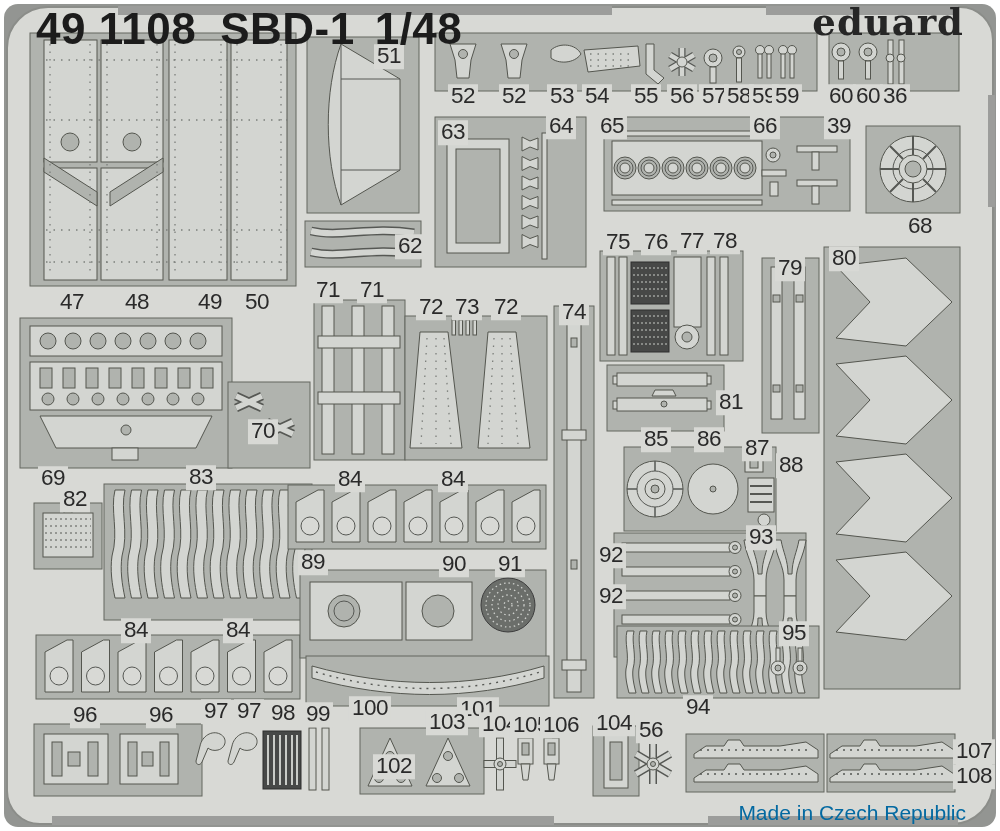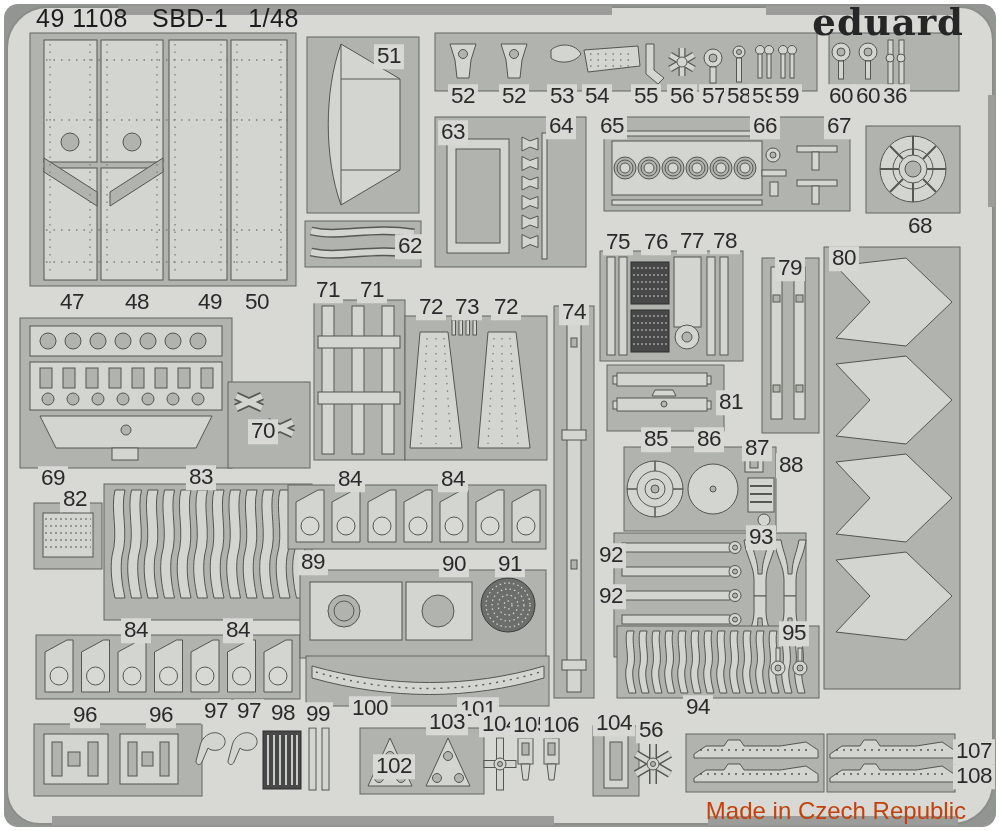--- a/index.html
+++ b/index.html
@@ -12,27 +12,27 @@
   .fr{fill:var(--frame);stroke:#63665f;stroke-width:1;}
   .pt{fill:var(--part);stroke:#54564f;stroke-width:1;}
   .hl{fill:var(--frame);stroke:#54564f;stroke-width:1;}
   .dk{fill:var(--dark_part);stroke:#2e2e2e;stroke-width:1;}
   .riv{stroke:#7c7f7b;stroke-width:1.3;stroke-dasharray:1.5 6;fill:none;}
   .dots{stroke:#565854;stroke-width:1.4;stroke-dasharray:2 5;fill:none;}
   #labels{position:absolute;inset:0;}
   .plabel{position:absolute;transform:translate(-50%,-52%);font-size:22.5px;line-height:1;
           color:var(--text);background:var(--sheet);padding:1px 3px;letter-spacing:-0.5px;white-space:nowrap;}
   .header-left{position:absolute;left:36px;top:4px;display:flex;align-items:baseline;
-               font-size:25px;font-weight:normal;color:#1c1c1c;letter-spacing:0.5px;}
+               font-size:44px;font-weight:bold;color:#1c1c1c;letter-spacing:0.5px;}
   .header-left span{display:inline-block;}
   .header-left .g1{margin-left:24px;} .header-left .g2{margin-left:20px;}
   .brand{position:absolute;right:36px;top:0px;font-family:"DejaVu Serif",serif;font-weight:bold;
          font-size:37px;color:#262626;letter-spacing:1px;}
   .footer-left{position:absolute;left:36px;bottom:6px;font-size:25px;color:#262626;}
-  .footer-right{position:absolute;right:34px;bottom:6px;font-size:24px;color:#c2410c;}
+  .footer-right{position:absolute;right:34px;bottom:6px;font-size:21px;color:#0369a1;}
 </style>
 </head>
 <body>
 
 <div class="stage">
   <div class="backdrop"></div>
   <div class="sheet"></div>
 
   <svg class="art" width="1000" height="831" viewBox="0 0 1000 831">
     <defs>
@@ -487,21 +487,21 @@
       <div class="plabel" style="left: 764px; top: 97px;">59</div>
       <div class="plabel" style="left: 787px; top: 97px;">59</div>
       <div class="plabel" style="left: 841px; top: 97px;">60</div>
       <div class="plabel" style="left: 868px; top: 97px;">60</div>
       <div class="plabel" style="left: 895px; top: 97px;">36</div>
       <div class="plabel" style="left: 410px; top: 247px;">62</div>
       <div class="plabel" style="left: 453px; top: 133px;">63</div>
       <div class="plabel" style="left: 561px; top: 127px;">64</div>
       <div class="plabel" style="left: 612px; top: 127px;">65</div>
       <div class="plabel" style="left: 765px; top: 127px;">66</div>
-      <div class="plabel" style="left: 839px; top: 127px;">67</div>
+      <div class="plabel" style="left: 839px; top: 127px;">39</div>
       <div class="plabel" style="left: 920px; top: 227px;">68</div>
       <div class="plabel" style="left: 53px; top: 479px;">69</div>
       <div class="plabel" style="left: 263px; top: 432px;">70</div>
       <div class="plabel" style="left: 328px; top: 291px;">71</div>
       <div class="plabel" style="left: 372px; top: 291px;">71</div>
       <div class="plabel" style="left: 431px; top: 308px;">72</div>
       <div class="plabel" style="left: 467px; top: 308px;">73</div>
       <div class="plabel" style="left: 506px; top: 308px;">72</div>
       <div class="plabel" style="left: 574px; top: 313px;">74</div>
       <div class="plabel" style="left: 618px; top: 243px;">75</div>

